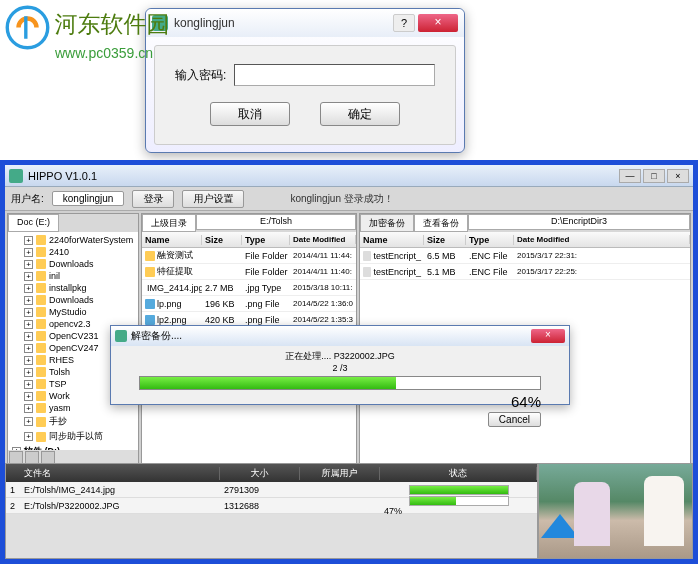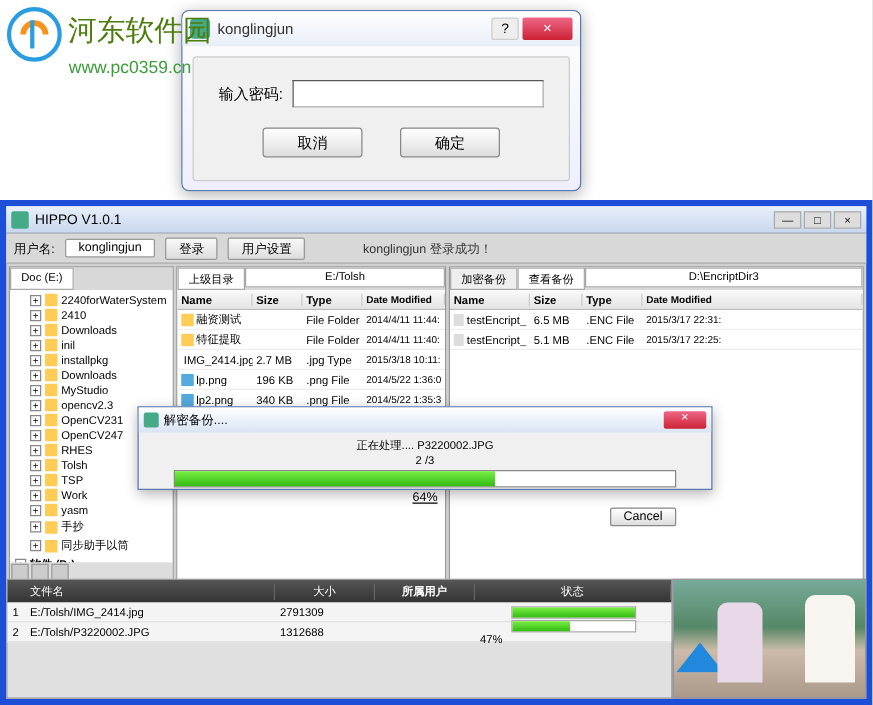--- a/index.html
+++ b/index.html
@@ -72,39 +72,39 @@
 
 
 .encpanel { flex: 1; }
 .enc-table { flex: 1; background: #fff; font-size: 9px; }
 .et-c1 { width: 64px; display: flex; gap: 2px; align-items: center; }
 .et-c2 { width: 42px; }
 .et-c3 { width: 48px; }
 .et-c4 { flex: 1; font-size: 8px; }
 
 
-.prog-dialog { position: absolute; top: 325px; left: 110px; width: 460px; height: 67px; background: #f0f0f0; border: 1px solid #5a7ab0; box-shadow: 0 3px 10px rgba(0,0,0,.3); }
+.prog-dialog { position: absolute; top: 325px; left: 110px; width: 460px; height: 80px; background: #f0f0f0; border: 1px solid #5a7ab0; box-shadow: 0 3px 10px rgba(0,0,0,.3); }
 .prog-title { height: 20px; background: linear-gradient(#fff,#d8e4f4); display: flex; align-items: center; padding: 0 4px; font-size: 10px; }
 .prog-title-text { flex: 1; }
 .prog-close { width: 34px; height: 14px; background: linear-gradient(#e68,#c23); color: #fff; text-align: center; font-size: 10px; line-height: 12px; border-radius: 2px; }
 .prog-body { padding: 4px 28px; font-size: 9px; text-align: center; }
 .prog-bar { height: 14px; border: 1px solid #888; background: #fff; margin: 3px 0; display: flex; }
 .prog-fill { background: linear-gradient(#7e4,#3b1); }
-.prog-pct { text-align: center; font-size: 10px; text-decoration: underline; }
+.prog-pct { text-align: right; font-size: 15px; }
 .prog-cancel { float: right; margin-top: 2px; padding: 1px 10px; background: linear-gradient(#fff,#ddd); border: 1px solid #888; font-size: 10px; border-radius: 2px; }
 
 
 .bottom { position: absolute; bottom: 0; left: 0; right: 0; height: 96px; display: flex; }
 .tasks { flex: 1; background: #e0e0e0; border: 1px solid #999; font-size: 9px; }
 .tasks-head { display: flex; height: 18px; background: linear-gradient(#555,#333); color: #fff; align-items: center; }
 .tasks-head > div { border-right: 1px solid #666; padding: 0 4px; text-align: center; }
 .tk-c0 { width: 14px; }
 .tk-c1 { width: 200px; text-align: left !important; }
 .tk-c2 { width: 80px; }
-.tk-c3 { width: 80px; font-weight: bold; }
+.tk-c3 { width: 80px; }
 .tk-c4 { flex: 1; }
 .task-row { display: flex; height: 16px; align-items: center; background: #f4f4f4; border-bottom: 1px solid #ddd; }
 .task-row > div { padding: 0 4px; }
 .task-prog { height: 10px; background: #fff; border: 1px solid #aaa; display: flex; width: 100px; margin: 0 auto; }
 .task-prog-fill { background: linear-gradient(#7e4,#3b1); }
 .preview { width: 155px; background: #88a; border: 1px solid #999; position: relative; overflow: hidden; }
 .preview-img { width: 100%; height: 100%; background: linear-gradient(180deg, #7a9 0%, #586 40%, #cba 60%, #a98 100%); position: relative; }
 .person1 { position: absolute; right: 8px; top: 12px; width: 40px; height: 70px; background: #f8f4f0; border-radius: 8px 8px 0 0; }
 .person2 { position: absolute; left: 35px; top: 18px; width: 36px; height: 64px; background: #e8d8e8; border-radius: 8px 8px 0 0; }
 .tent { position: absolute; left: 2px; bottom: 20px; width: 38px; height: 24px; background: #28d; clip-path: polygon(50% 0, 100% 100%, 0 100%); }
@@ -295,21 +295,21 @@
               <div class="ft-c4">2015/3/18 10:11:</div>
             </div>
             <div class="ft-row">
               <div class="ft-c1"><span class="fi img"></span>lp.png</div>
               <div class="ft-c2">196 KB</div>
               <div class="ft-c3">.png File</div>
               <div class="ft-c4">2014/5/22 1:36:0</div>
             </div>
             <div class="ft-row">
               <div class="ft-c1"><span class="fi img"></span>lp2.png</div>
-              <div class="ft-c2">340 KB</div>
+              <div class="ft-c2">420 KB</div>
               <div class="ft-c3">.png File</div>
               <div class="ft-c4">2014/5/22 1:35:3</div>
             </div>
           </div>
       </div>
     </div>
 
     <div class="panel encpanel">
       <div class="panel-tabs">
         <div class="panel-tab">加密备份</div>

